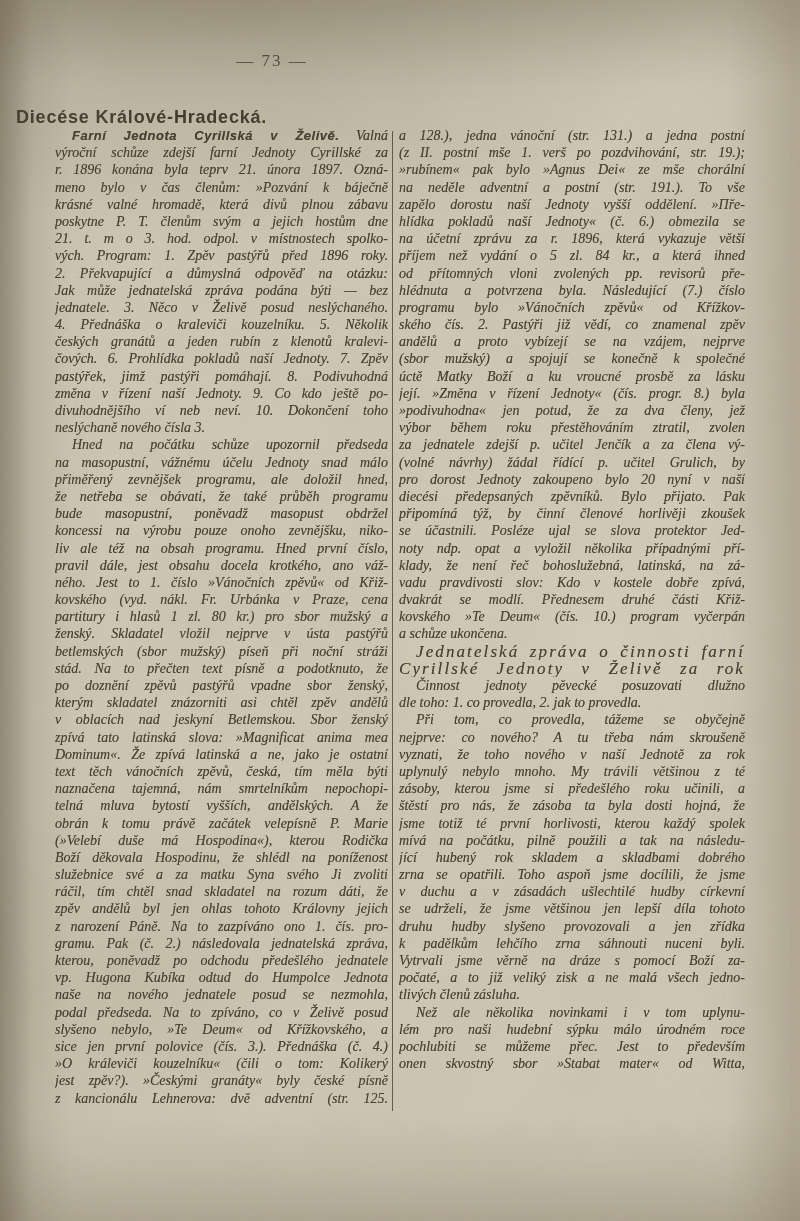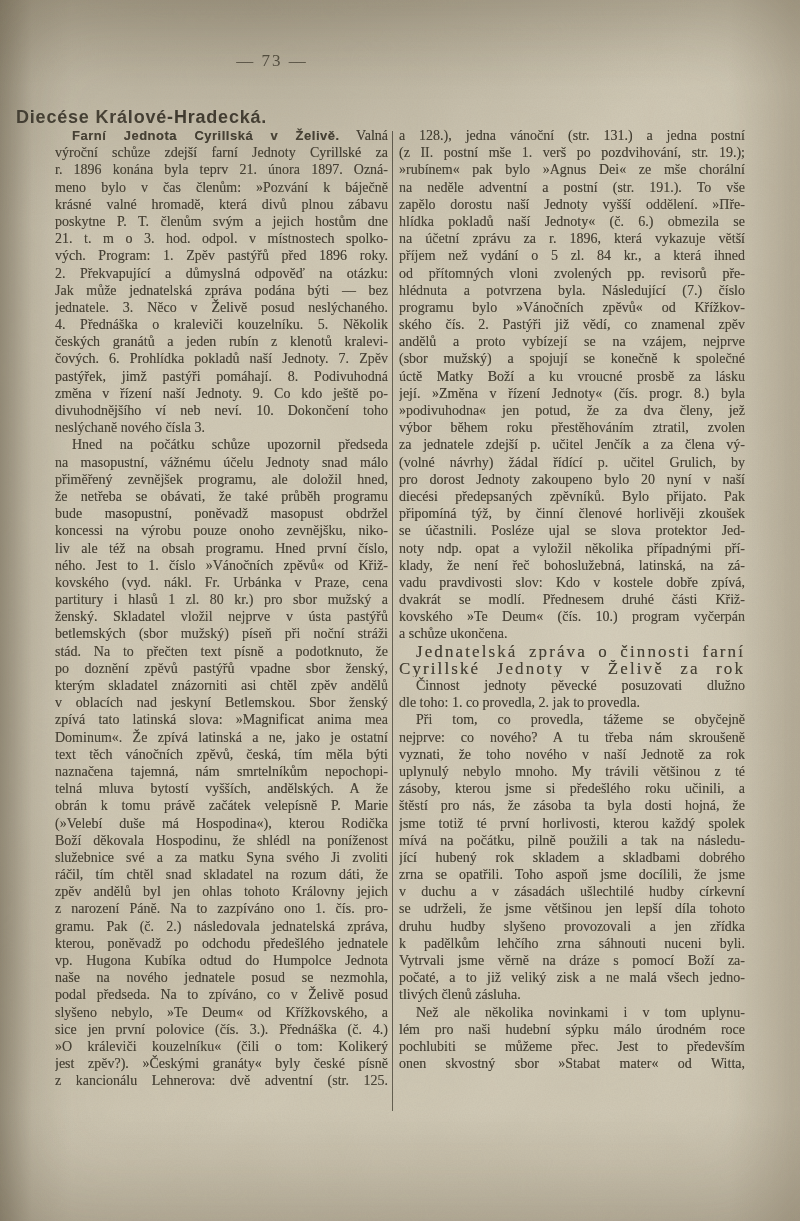--- a/index.html
+++ b/index.html
@@ -23,20 +23,21 @@
   }
   .title{
     position:absolute;top:91px;left:0;width:800px;margin:16px;z-index:2;
     text-align:left;font-family:"Liberation Sans",sans-serif;
     font-size:18px;font-weight:700;letter-spacing:0.8px;color:#39342a;
   }
   .col{
     position:absolute;top:127px;z-index:2;
     font-size:14px;line-height:17.2px;
     text-shadow:0 0 0.5px rgba(59,54,43,0.55);
+    font-style:italic;
   }
   .col-left{left:55px;width:333px;}
   .col-right{left:399px;width:346px;}
   .divider{
     position:absolute;left:392px;top:131px;width:1px;height:980px;z-index:2;
     background:rgba(55,50,40,0.78);
   }
   .tline{height:17.2px;overflow:hidden;text-align:justify;text-align-last:justify;}
   .tline.ind{text-indent:17px;}
   .tline.left{text-align:left;text-align-last:left;}
@@ -68,20 +69,21 @@
       <div class="tline">změna v řízení naší Jednoty. 9. Co kdo ještě po-</div>
       <div class="tline">divuhodnějšího ví neb neví. 10. Dokončení toho</div>
       <div class="tline left">neslýchaně nového čísla 3.</div>
       <div class="tline ind">Hned na počátku schůze upozornil předseda</div>
       <div class="tline">na masopustní, vážnému účelu Jednoty snad málo</div>
       <div class="tline">přiměřený zevnějšek programu, ale doložil hned,</div>
       <div class="tline">že netřeba se obávati, že také průběh programu</div>
       <div class="tline">bude masopustní, poněvadž masopust obdržel</div>
       <div class="tline">koncessi na výrobu pouze onoho zevnějšku, niko-</div>
       <div class="tline">liv ale též na obsah programu. Hned první číslo,</div>
+      <div class="tline">pravil dále, jest obsahu docela krotkého, ano váž-</div>
       <div class="tline">ného. Jest to 1. číslo »Vánočních zpěvů« od Křiž-</div>
       <div class="tline">kovského (vyd. nákl. Fr. Urbánka v Praze, cena</div>
       <div class="tline">partitury i hlasů 1 zl. 80 kr.) pro sbor mužský a</div>
       <div class="tline">ženský. Skladatel vložil nejprve v ústa pastýřů</div>
       <div class="tline">betlemských (sbor mužský) píseň při noční stráži</div>
       <div class="tline">stád. Na to přečten text písně a podotknuto, že</div>
       <div class="tline">po doznění zpěvů pastýřů vpadne sbor ženský,</div>
       <div class="tline">kterým skladatel znázorniti asi chtěl zpěv andělů</div>
       <div class="tline">v oblacích nad jeskyní Betlemskou. Sbor ženský</div>
       <div class="tline">zpívá tato latinská slova: »Magnificat anima mea</div>

